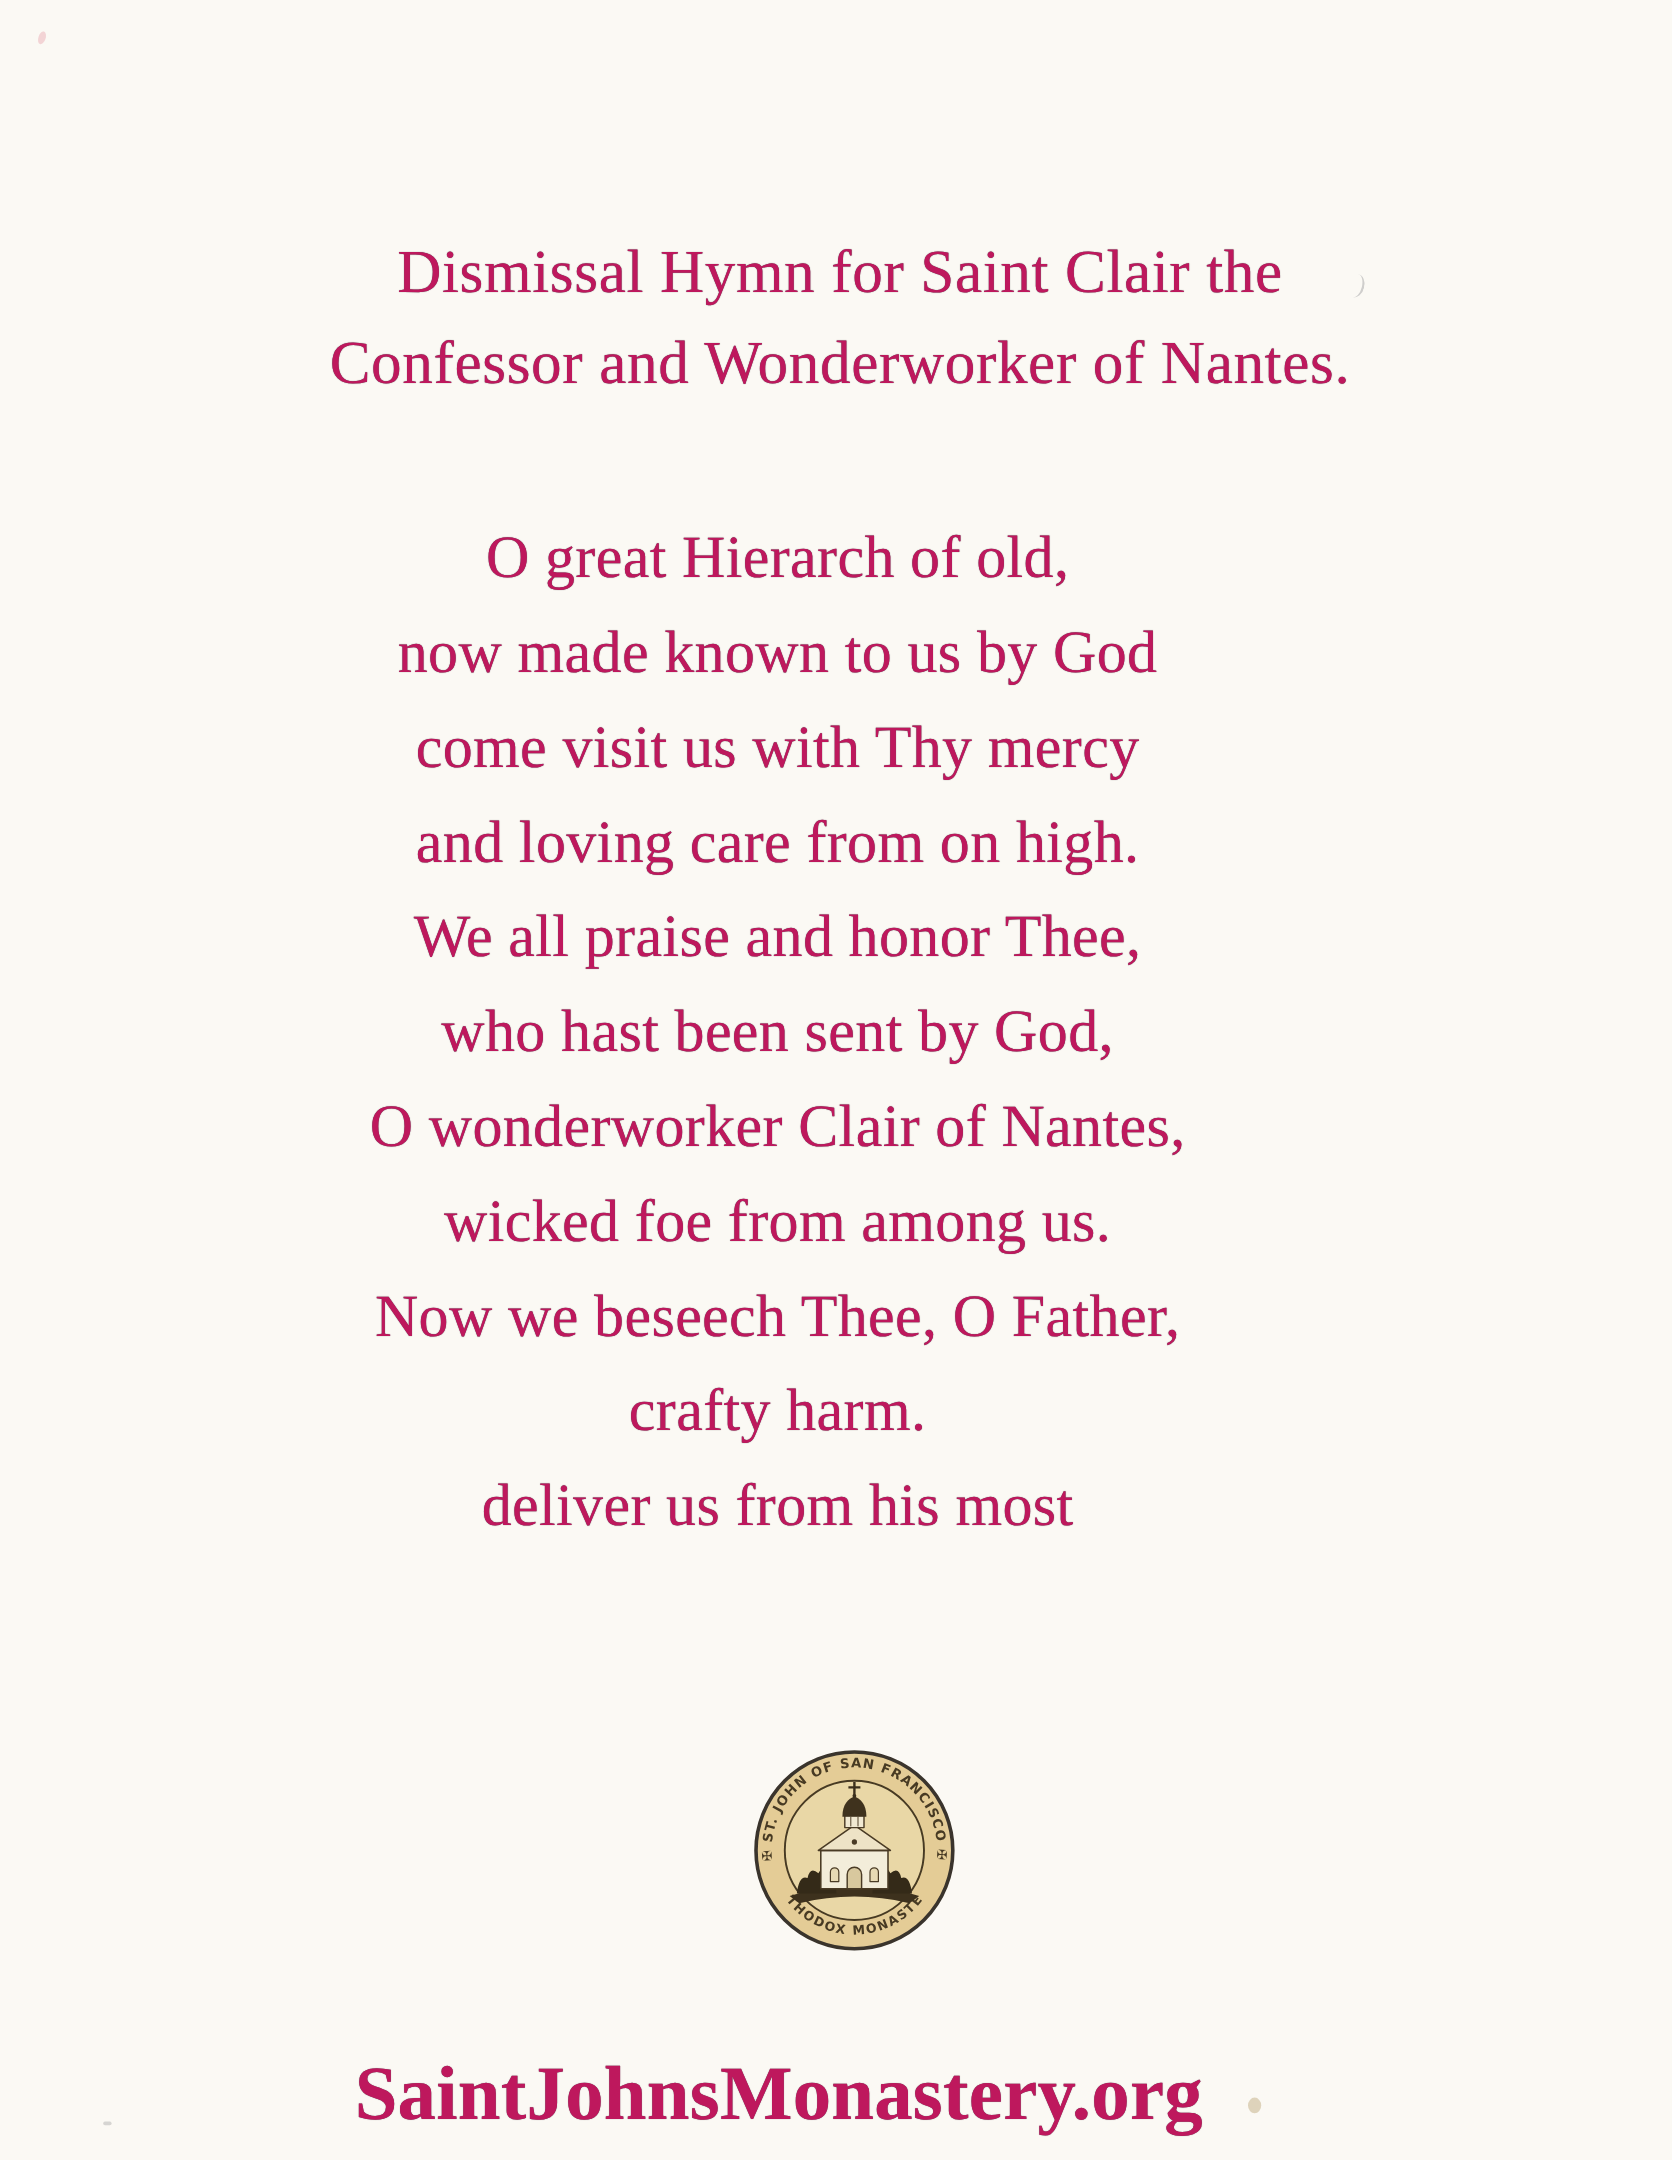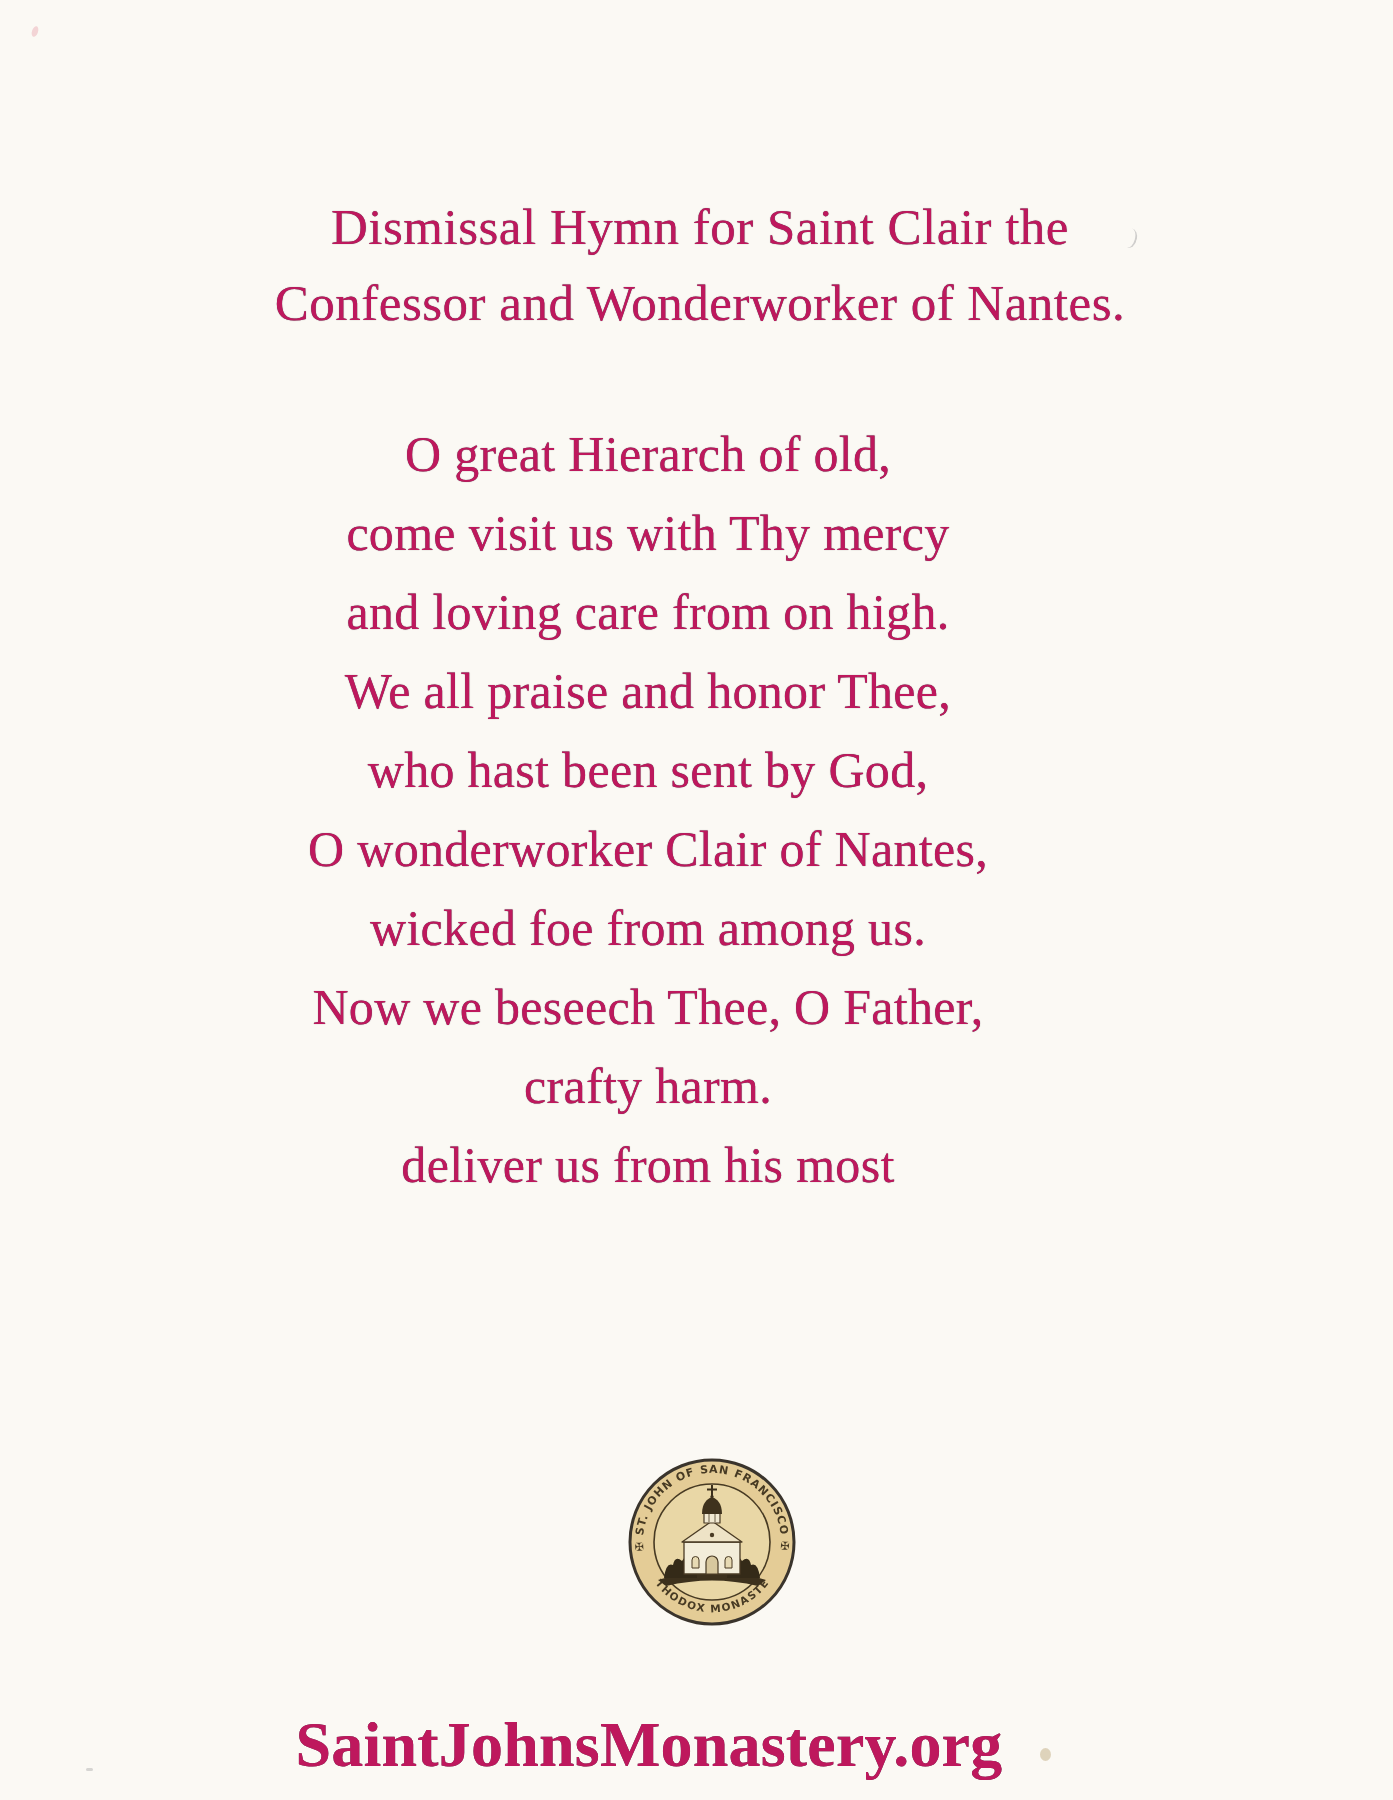--- a/index.html
+++ b/index.html
@@ -16,21 +16,21 @@
   }
   .centered-block { position: absolute; text-align: center; }
 
   .title-block {
     left: 0; top: 189px; width: 1400px;
     font-size: 51px; line-height: 76px;
     letter-spacing: 0.5px;
     text-shadow: 0 0 0.7px rgba(32,33,40,0.85);
   }
   .hymn-block {
-    left: 0; top: 415px; width: 1296px;
+    left: 0; top: 425px; width: 1296px;
     font-size: 50px; line-height: 79px;
     letter-spacing: 0.3px;
     text-shadow: 0 0 0.7px rgba(32,33,40,0.85);
   }
   .hymn-line { white-space: nowrap; }
 
   .seal-wrap {
     position: absolute; left: 626px; top: 1456px;
     width: 172px; height: 172px;
   }
@@ -80,20 +80,21 @@
   <div class="smudge-tan"></div>
   <div class="dash-gray"></div>
 
   <div class="centered-block title-block">
     <div>Dismissal Hymn for Saint Clair the</div>
     <div>Confessor and Wonderworker of Nantes.</div>
   </div>
 
   <div class="centered-block hymn-block">
     <div class="hymn-line">O great Hierarch of old,</div>
+    <div class="hymn-line">now made known to us by God</div>
     <div class="hymn-line">come visit us with Thy mercy</div>
     <div class="hymn-line">and loving care from on high.</div>
     <div class="hymn-line">We all praise and honor Thee,</div>
     <div class="hymn-line">who hast been sent by God,</div>
     <div class="hymn-line">O wonderworker Clair of Nantes,</div>
     <div class="hymn-line">wicked foe from among us.</div>
     <div class="hymn-line">Now we beseech Thee, O Father,</div>
     <div class="hymn-line">crafty harm.</div>
     <div class="hymn-line">deliver us from his most</div>
   </div>

